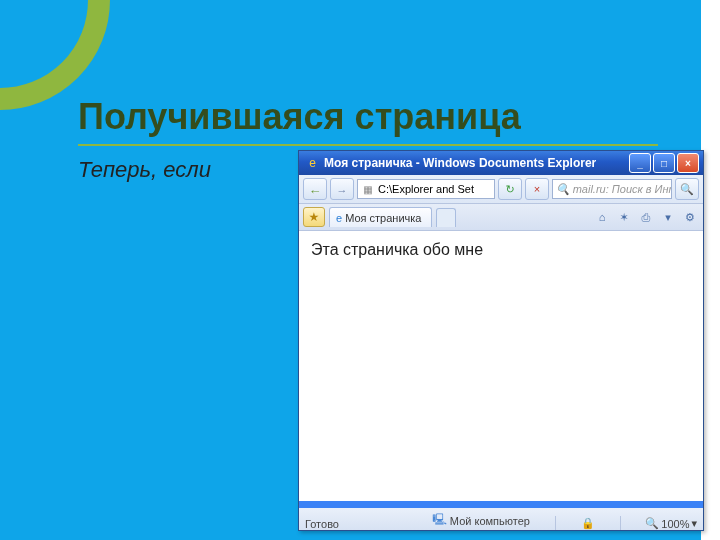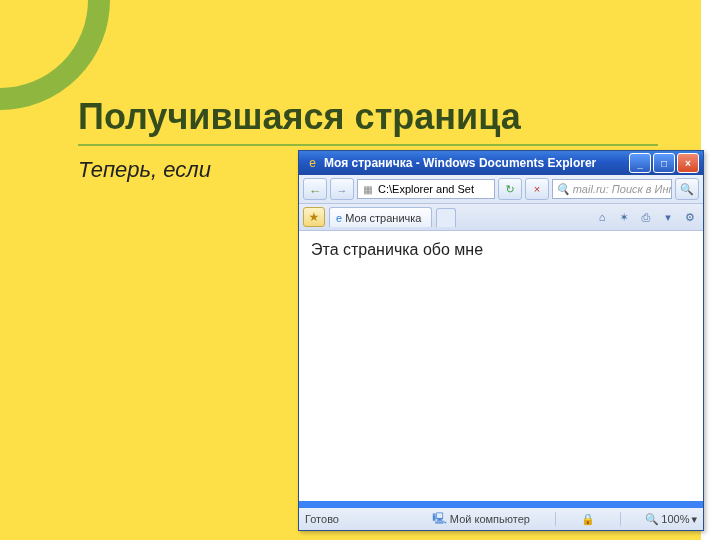--- a/index.html
+++ b/index.html
@@ -1,16 +1,16 @@
 <!DOCTYPE html>
 <html><head>
 <meta charset="utf-8">
 <style>
   html,body{margin:0;padding:0;width:720px;height:540px;font-family:Arial,Helvetica,sans-serif;background:#fff;overflow:hidden}
-  .slide{position:relative;width:701px;height:540px;background:#fde047}
+  .slide{position:relative;width:701px;height:540px;background:#0ea5e9}
   .arc{position:absolute;left:-110px;top:-110px;width:220px;height:220px;border:22px solid #8fb73f;border-radius:50%;box-sizing:border-box}
   .title{position:absolute;left:78px;top:96px;font-size:36px;font-weight:bold;color:#354d1d}
   .underline{position:absolute;left:78px;top:144px;width:580px;height:2px;background:#8fb73f}
   .bodytext{position:absolute;left:78px;top:156px;width:230px;font-size:22px;color:#222;font-style:italic;line-height:1.3}
   .bodytext .indent{padding-left:18px;display:block}
   
   
   .ie{position:absolute;left:298px;top:150px;width:404px;border:1px solid #2a4f8f;font-family:Tahoma,Arial,sans-serif;font-size:11px;box-shadow:2px 2px 4px rgba(0,0,0,0.25)}
   .titlebar{height:24px;background:linear-gradient(to bottom,#3a7de0 0%,#2259c6 45%,#1d49a5 100%);display:flex;align-items:center;color:#fff;padding:0 2px}
   .ie-icon{width:15px;height:15px;margin:0 4px;display:inline-flex;align-items:center;justify-content:center}
@@ -36,21 +36,21 @@
   .tabbar{background:linear-gradient(to bottom,#e6edf8,#d5e0f2);border-bottom:1px solid #b7c5e0;padding:3px 4px;display:flex;align-items:center;gap:4px}
   .fav{width:20px;height:18px;border:1px solid #c6a94a;border-radius:3px;background:linear-gradient(to bottom,#fff3c8,#f4d97a);display:flex;align-items:center;justify-content:center;color:#b8860b;font-size:12px}
   .tab{height:18px;border:1px solid #a9bde0;border-bottom:none;border-radius:3px 3px 0 0;background:linear-gradient(to bottom,#fdfdff,#e9f0fb);padding:1px 10px 0 6px;display:flex;align-items:center;gap:3px;font-size:11px;color:#333}
   .tab .ei{font-size:11px;color:#2b7ed6}
   .blank-tab{width:18px;height:18px;border:1px solid #a9bde0;border-bottom:none;border-radius:3px 3px 0 0;background:#e3ecf8}
   .spacer{flex:1}
   .tool-ico{width:18px;height:16px;display:flex;align-items:center;justify-content:center;color:#4a6fa8;font-size:11px}
   
   .content{background:#fff;height:250px;padding:10px 12px;color:#222;font-size:16px;border-bottom:7px solid #3b82f6}
   
-  .status{background:linear-gradient(to bottom,#eaf0fa,#d7e2f3);height:22px;display:flex;align-items:center;padding:0 6px;gap:25px;color:#444;font-size:11px}
+  .status{background:linear-gradient(to bottom,#eaf0fa,#d7e2f3);height:22px;display:flex;align-items:flex-end;padding:0 6px;gap:25px;color:#444;font-size:11px}
   .status .spacer2{flex:1}
   .status .zone{display:flex;align-items:center;gap:3px}
   .status .sep{width:1px;height:14px;background:#b7c5e0}
   .zoom{display:flex;align-items:center;gap:2px}
   .globe{color:#4a88d6}
 </style>
 </head>
 <body>
 
 <div class="slide">

